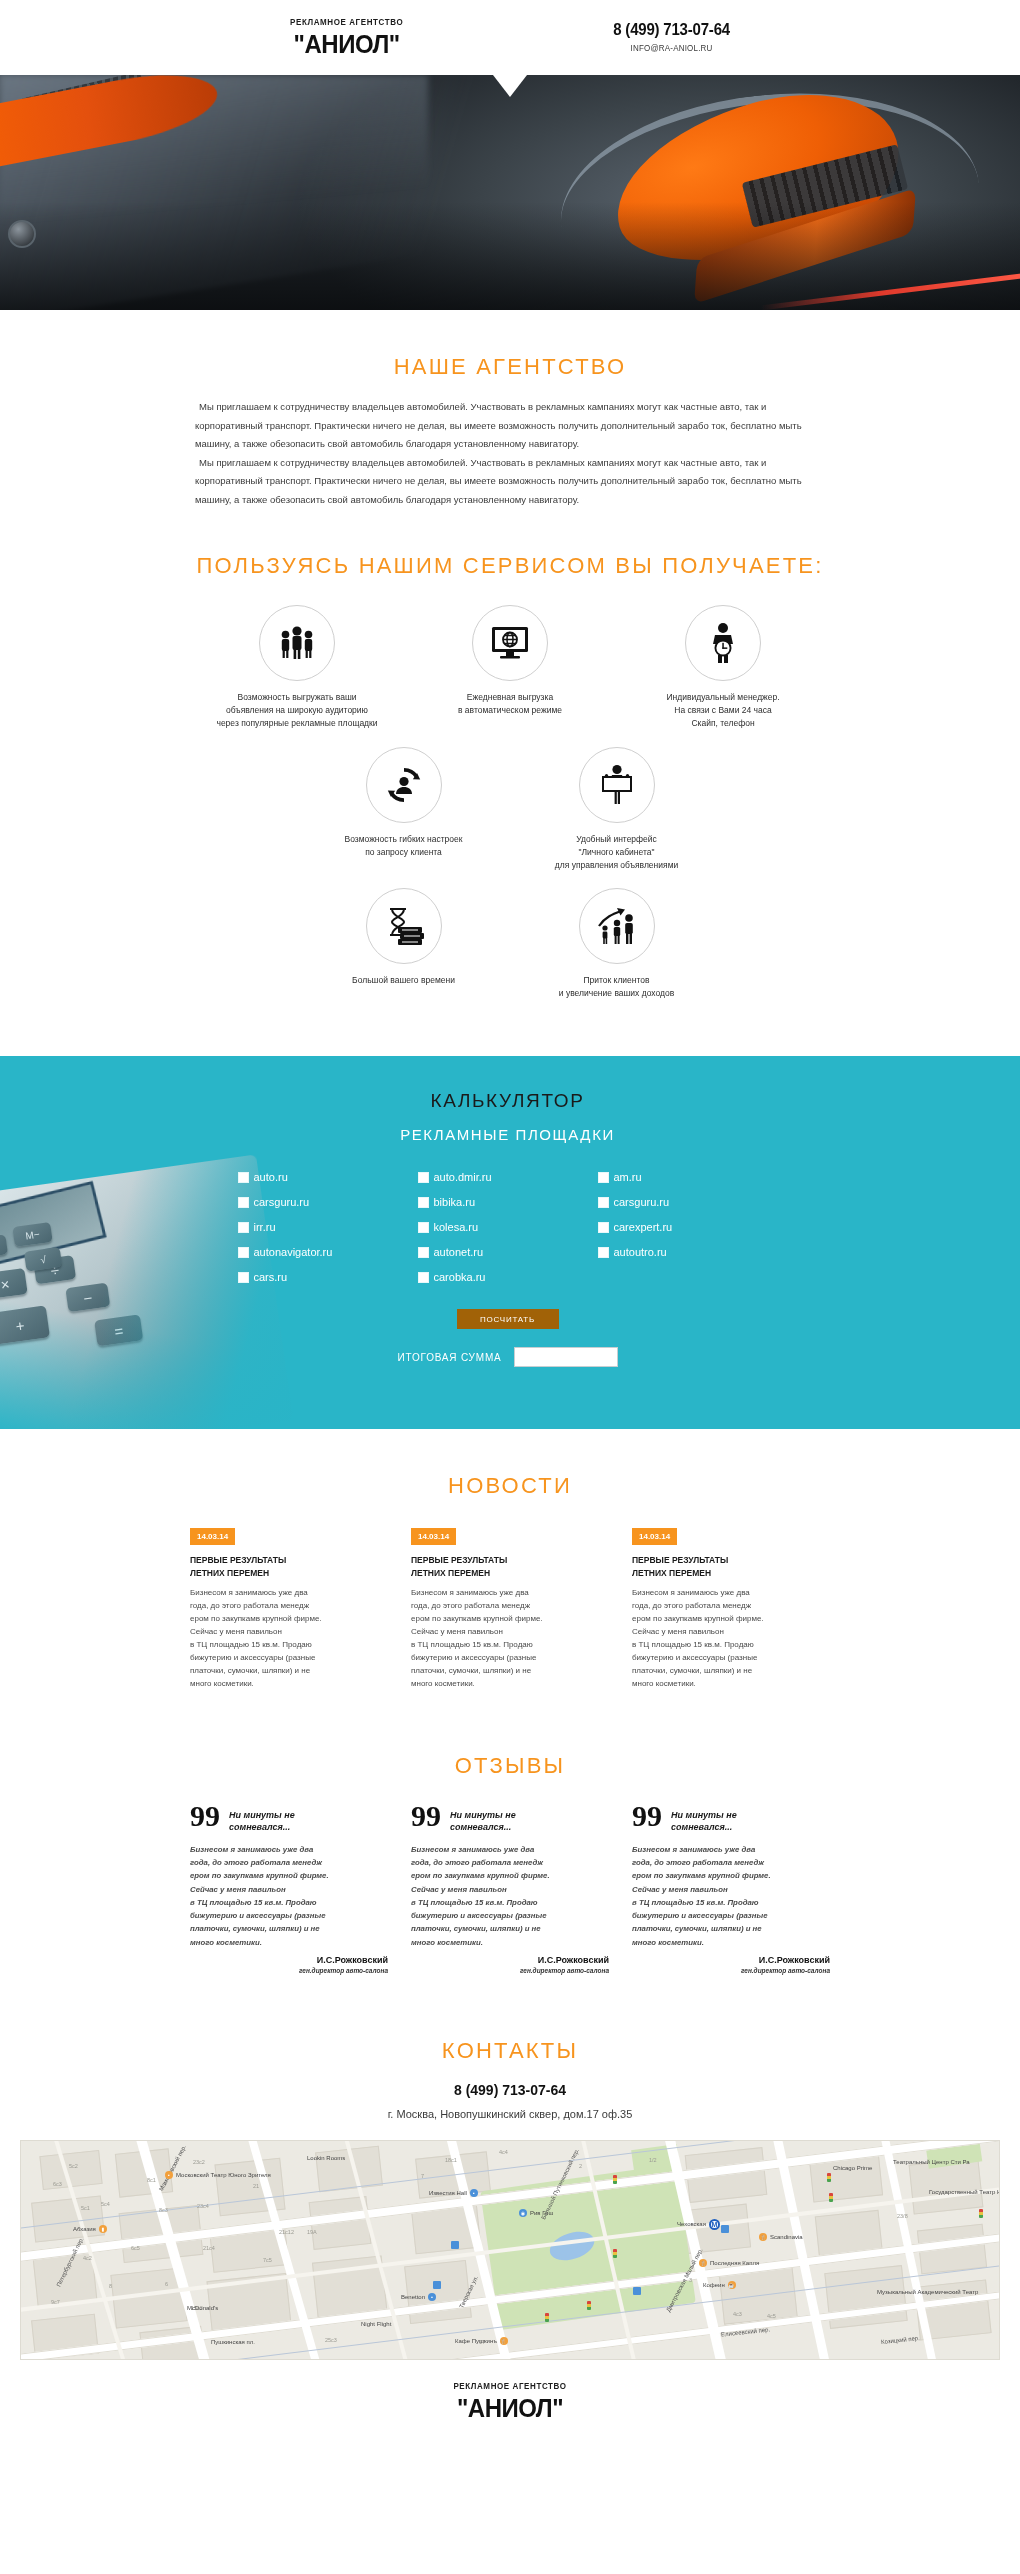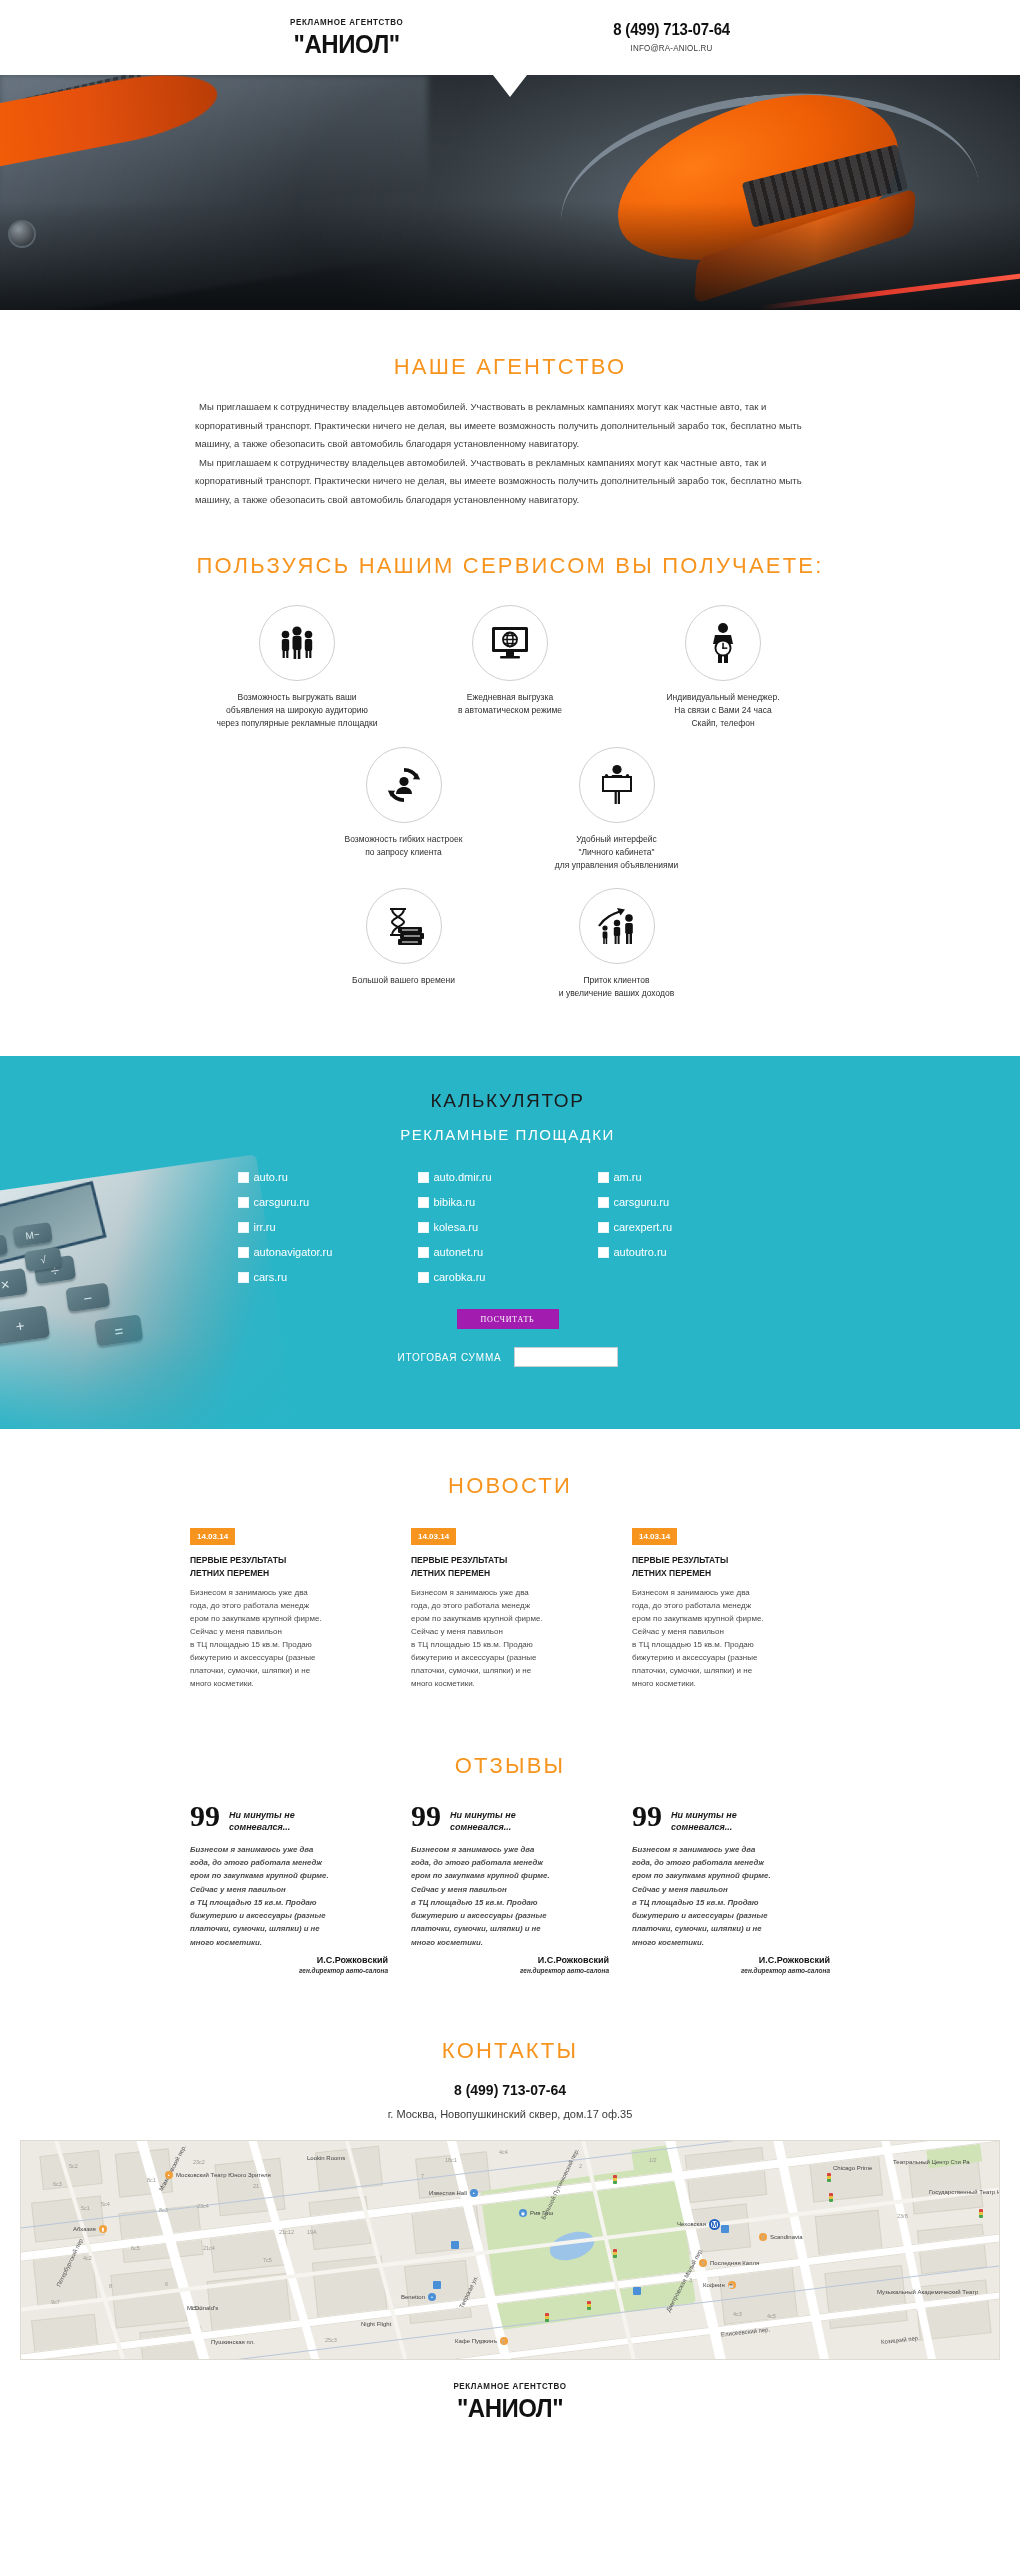--- a/index.html
+++ b/index.html
@@ -326,27 +326,27 @@
     font-size: 9px;
     color: #9aa2a6;
     display: flex; align-items: center;
     padding-left: 5px;
   }
   .field-input.wide { width: 104px; height: 20px; }
   .calc-btn {
     display: block;
     margin: 0 auto 18px auto;
     width: 102px; height: 20px;
-    background: #a21caf;
+    background: #a16207;
     color: #ffffff;
     font-size: 8px;
     letter-spacing: .8px;
     border: none;
     cursor: pointer;
-    font-family: Liberation Serif, serif;
+    font-family: Liberation Sans, sans-serif;
   }
 
   
   .news { padding-bottom: 18px; }
   .news-grid {
     display: flex;
     gap: 23px;
     justify-content: flex-start;
   }
   .news-card { width: 198px; }

